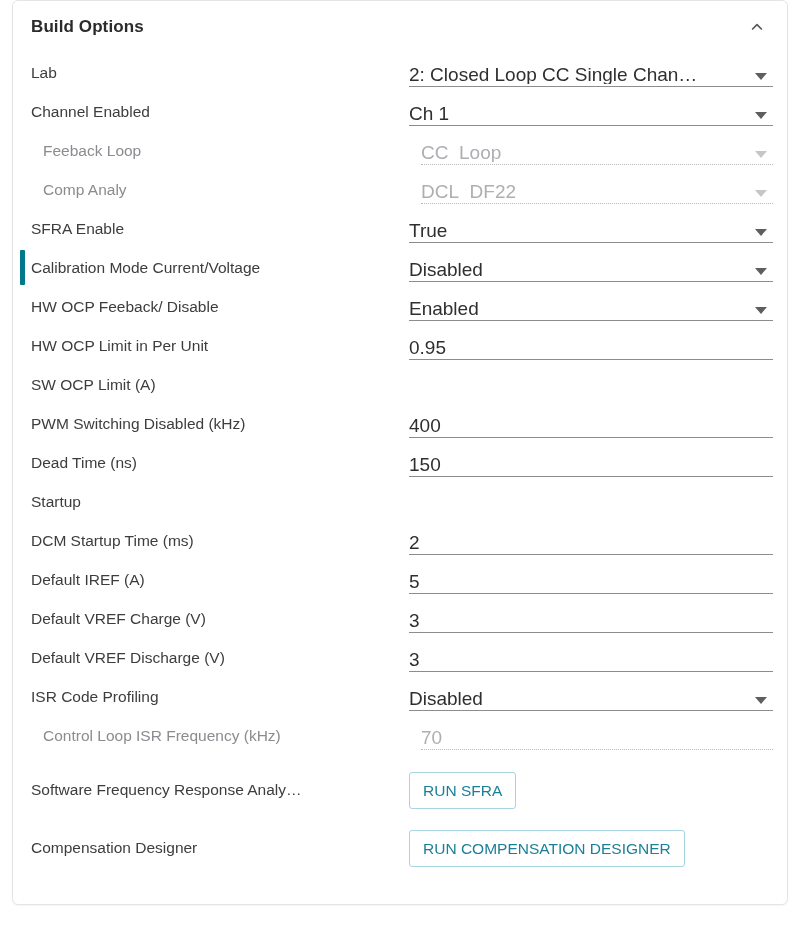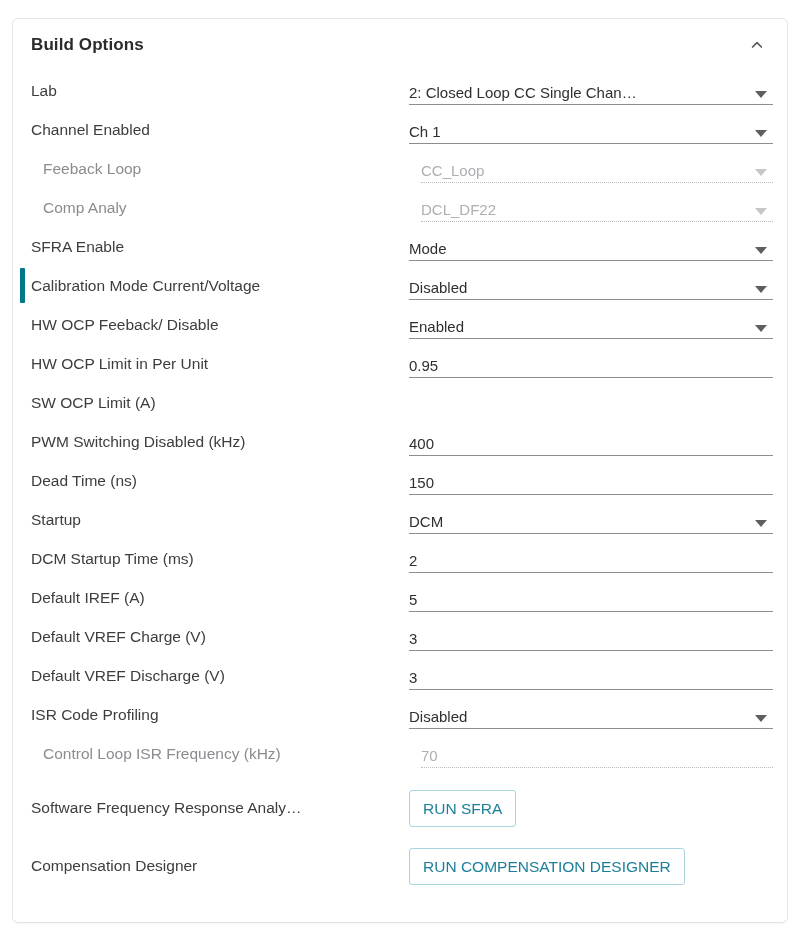--- a/index.html
+++ b/index.html
@@ -10,21 +10,21 @@
   body {
     width: 800px;
     height: 928px;
     font-family: "Liberation Sans", sans-serif;
     -webkit-font-smoothing: antialiased;
   }
 
   .card {
     position: absolute;
     left: 12px;
-    top: 18px;
+    top: 0;
     width: 776px;
     height: 905px;
     box-sizing: border-box;
     background: #ffffff;
     border: 1px solid #e4e4e6;
     border-radius: 6px;
     box-shadow: 0 1px 2px rgba(0,0,0,0.045);
     overflow: hidden;
   }
 
@@ -108,21 +108,21 @@
   }
   .field.select {
     cursor: pointer;
     padding-right: 26px;
   }
   .field.disabled {
     border-bottom: 1.4px dotted #bcbcc0;
     cursor: default;
   }
   .field-value {
-    font-size: 15px;
+    font-size: 19px;
     color: #2f2f2f;
     line-height: 18px;
     white-space: nowrap;
     overflow: hidden;
   }
   .field.disabled .field-value {
     color: #aeaeb3;
   }
 
   .caret-down {
@@ -198,21 +198,21 @@
       <div class="row">
         <div class="row-label disabled">Comp Analy</div>
         <div class="field select disabled">
           <div class="field-value">DCL_DF22</div>
           <div class="caret-down"></div>
         </div>
       </div>
       <div class="row">
         <div class="row-label">SFRA Enable</div>
         <div class="field select">
-          <div class="field-value">Mode</div>
+          <div class="field-value">True</div>
           <div class="caret-down"></div>
         </div>
       </div>
       <div class="row">
         <div class="row-accent"></div>
         <div class="row-label">Calibration Mode Current/Voltage</div>
         <div class="field select">
           <div class="field-value">Disabled</div>
           <div class="caret-down"></div>
         </div>
@@ -240,24 +240,20 @@
         </div>
       </div>
       <div class="row">
         <div class="row-label">Dead Time (ns)</div>
         <div class="field">
           <div class="field-value">150</div>
         </div>
       </div>
       <div class="row">
         <div class="row-label">Startup</div>
-        <div class="field select">
-          <div class="field-value">DCM</div>
-          <div class="caret-down"></div>
-        </div>
       </div>
       <div class="row">
         <div class="row-label">DCM Startup Time (ms)</div>
         <div class="field">
           <div class="field-value">2</div>
         </div>
       </div>
       <div class="row">
         <div class="row-label">Default IREF (A)</div>
         <div class="field">

